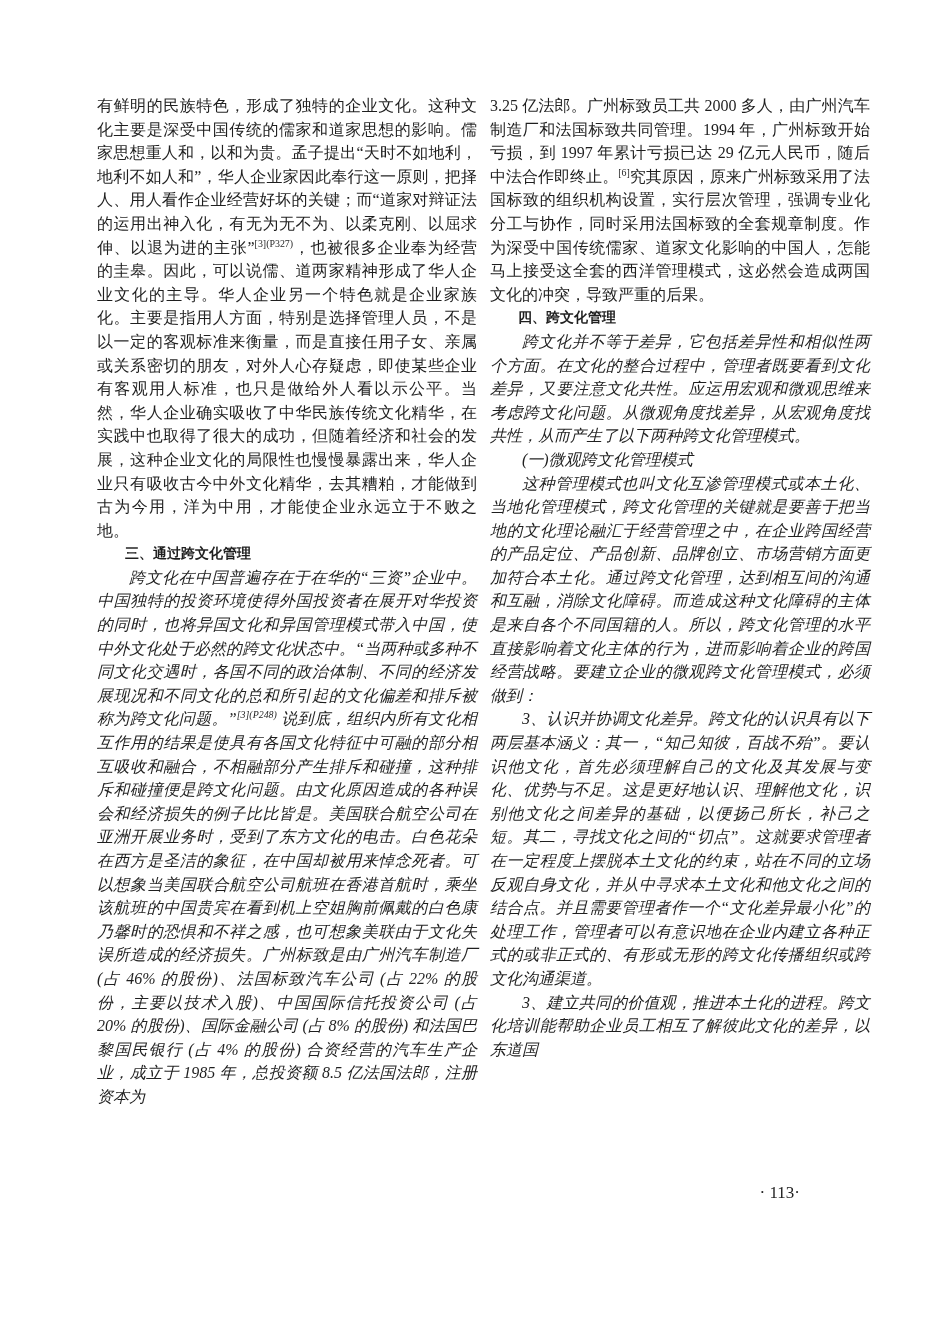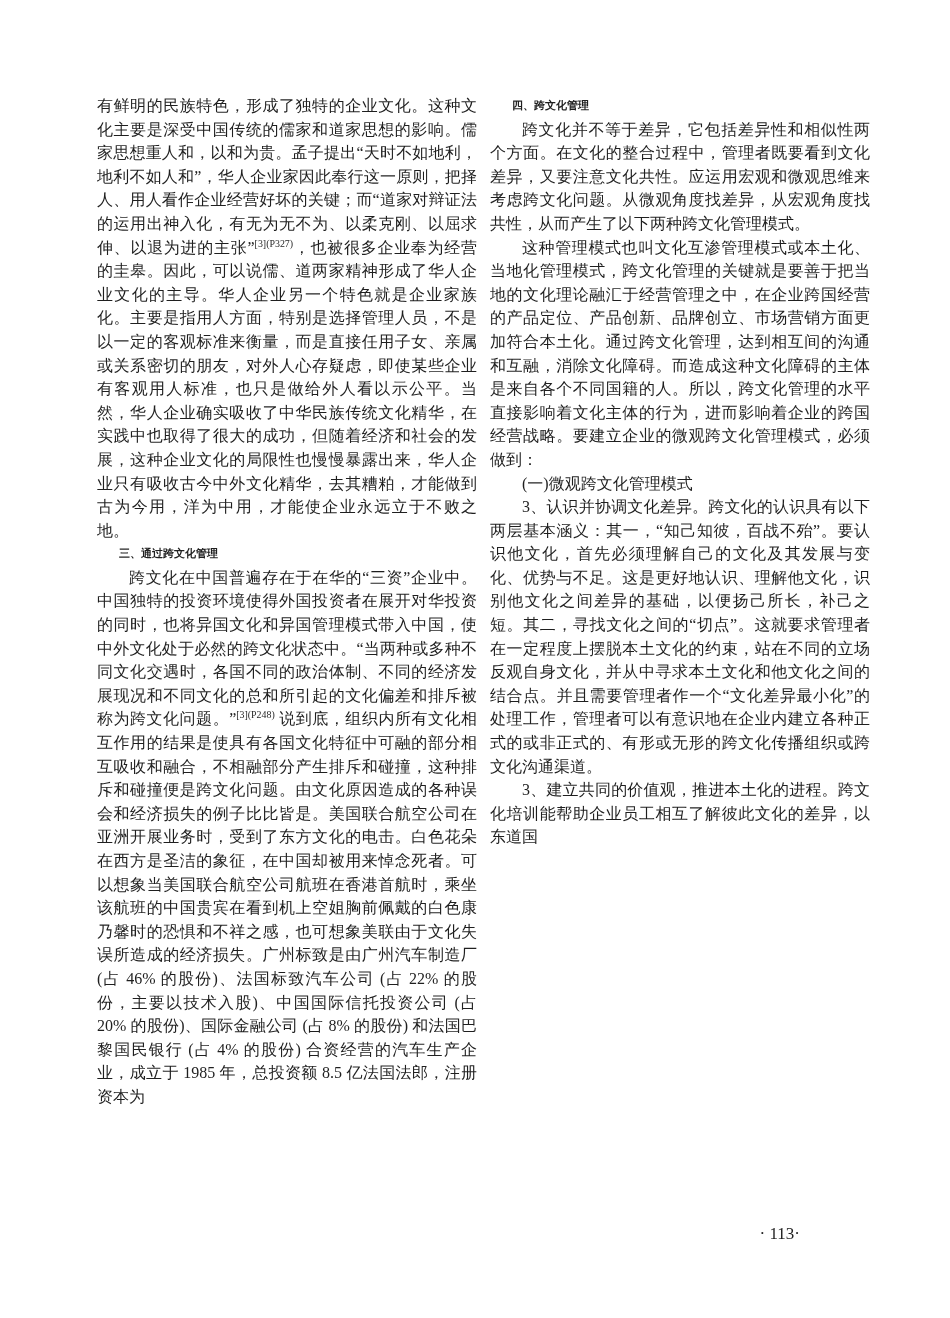--- a/index.html
+++ b/index.html
@@ -28,38 +28,38 @@
     width: 380px;
     font-size: 16px;
     line-height: 23.6px;
     text-align: justify;
   }
   .col p, .col h3 {
     margin: 0;
     padding: 0;
   }
   .cont { text-indent: 0; }
-  .para { text-indent: 2em; }
+  .para { text-indent: 2em; font-style: italic; }
   .heading {
     font-family: "Liberation Sans", "DejaVu Sans", sans-serif;
     font-weight: 600;
-    font-size: 11px;
+    font-size: 14px;
     line-height: 23.6px;
     text-indent: 2em;
     text-align: left;
   }
   sup {
     font-size: 0.62em;
     line-height: 0;
     vertical-align: super;
     letter-spacing: 0;
   }
   .pageno {
     position: absolute;
-    top: 1224px;
+    top: 1183px;
     left: 490px;
     width: 380px;
     box-sizing: border-box;
     padding-right: 70px;
     text-align: right;
     font-size: 17px;
     color: #1f1f1f;
   }
 </style>
 </head>
@@ -69,24 +69,25 @@
 
   <div class="columns">
 
     <div class="col">
       <p class="cont rich">有鲜明的民族特色，形成了独特的企业文化。这种文化主要是深受中国传统的儒家和道家思想的影响。儒家思想重人和，以和为贵。孟子提出“天时不如地利，地利不如人和”，华人企业家因此奉行这一原则，把择人、用人看作企业经营好坏的关键；而“道家对辩证法的运用出神入化，有无为无不为、以柔克刚、以屈求伸、以退为进的主张”<sup>[3]</sup><sup>(P327)</sup>，也被很多企业奉为经营的圭皋。因此，可以说儒、道两家精神形成了华人企业文化的主导。华人企业另一个特色就是企业家族化。主要是指用人方面，特别是选择管理人员，不是以一定的客观标准来衡量，而是直接任用子女、亲属或关系密切的朋友，对外人心存疑虑，即使某些企业有客观用人标准，也只是做给外人看以示公平。当然，华人企业确实吸收了中华民族传统文化精华，在实践中也取得了很大的成功，但随着经济和社会的发展，这种企业文化的局限性也慢慢暴露出来，华人企业只有吸收古今中外文化精华，去其糟粕，才能做到古为今用，洋为中用，才能使企业永远立于不败之地。</p>
       <h3 class="heading">三、通过跨文化管理</h3>
       <p class="para rich">跨文化在中国普遍存在于在华的“三资”企业中。中国独特的投资环境使得外国投资者在展开对华投资的同时，也将异国文化和异国管理模式带入中国，使中外文化处于必然的跨文化状态中。“当两种或多种不同文化交遇时，各国不同的政治体制、不同的经济发展现况和不同文化的总和所引起的文化偏差和排斥被称为跨文化问题。”<sup>[3]</sup><sup>(P248)</sup> 说到底，组织内所有文化相互作用的结果是使具有各国文化特征中可融的部分相互吸收和融合，不相融部分产生排斥和碰撞，这种排斥和碰撞便是跨文化问题。由文化原因造成的各种误会和经济损失的例子比比皆是。美国联合航空公司在亚洲开展业务时，受到了东方文化的电击。白色花朵在西方是圣洁的象征，在中国却被用来悼念死者。可以想象当美国联合航空公司航班在香港首航时，乘坐该航班的中国贵宾在看到机上空姐胸前佩戴的白色康乃馨时的恐惧和不祥之感，也可想象美联由于文化失误所造成的经济损失。广州标致是由广州汽车制造厂 (占 46% 的股份)、法国标致汽车公司 (占 22% 的股份，主要以技术入股)、中国国际信托投资公司 (占 20% 的股份)、国际金融公司 (占 8% 的股份) 和法国巴黎国民银行 (占 4% 的股份) 合资经营的汽车生产企业，成立于 1985 年，总投资额 8.5 亿法国法郎，注册资本为</p>
     </div>
 
     <div class="col">
+      <p class="cont rich">3.25 亿法郎。广州标致员工共 2000 多人，由广州汽车制造厂和法国标致共同管理。1994 年，广州标致开始亏损，到 1997 年累计亏损已达 29 亿元人民币，随后中法合作即终止。<sup>[6]</sup>究其原因，原来广州标致采用了法国标致的组织机构设置，实行层次管理，强调专业化分工与协作，同时采用法国标致的全套规章制度。作为深受中国传统儒家、道家文化影响的中国人，怎能马上接受这全套的西洋管理模式，这必然会造成两国文化的冲突，导致严重的后果。</p>
       <h3 class="heading">四、跨文化管理</h3>
       <p class="para rich">跨文化并不等于差异，它包括差异性和相似性两个方面。在文化的整合过程中，管理者既要看到文化差异，又要注意文化共性。应运用宏观和微观思维来考虑跨文化问题。从微观角度找差异，从宏观角度找共性，从而产生了以下两种跨文化管理模式。</p>
+      <p class="para">(一)微观跨文化管理模式</p>
       <p class="para rich">这种管理模式也叫文化互渗管理模式或本土化、当地化管理模式，跨文化管理的关键就是要善于把当地的文化理论融汇于经营管理之中，在企业跨国经营的产品定位、产品创新、品牌创立、市场营销方面更加符合本土化。通过跨文化管理，达到相互间的沟通和互融，消除文化障碍。而造成这种文化障碍的主体是来自各个不同国籍的人。所以，跨文化管理的水平直接影响着文化主体的行为，进而影响着企业的跨国经营战略。要建立企业的微观跨文化管理模式，必须做到：</p>
-      <p class="para">(一)微观跨文化管理模式</p>
       <p class="para rich">3、认识并协调文化差异。跨文化的认识具有以下两层基本涵义：其一，“知己知彼，百战不殆”。要认识他文化，首先必须理解自己的文化及其发展与变化、优势与不足。这是更好地认识、理解他文化，识别他文化之间差异的基础，以便扬己所长，补己之短。其二，寻找文化之间的“切点”。这就要求管理者在一定程度上摆脱本土文化的约束，站在不同的立场反观自身文化，并从中寻求本土文化和他文化之间的结合点。并且需要管理者作一个“文化差异最小化”的处理工作，管理者可以有意识地在企业内建立各种正式的或非正式的、有形或无形的跨文化传播组织或跨文化沟通渠道。</p>
       <p class="para rich">3、建立共同的价值观，推进本土化的进程。跨文化培训能帮助企业员工相互了解彼此文化的差异，以东道国</p>
     </div>
 
   </div>
 
   <div class="pageno">·  113·</div>
 
 </div>
 

